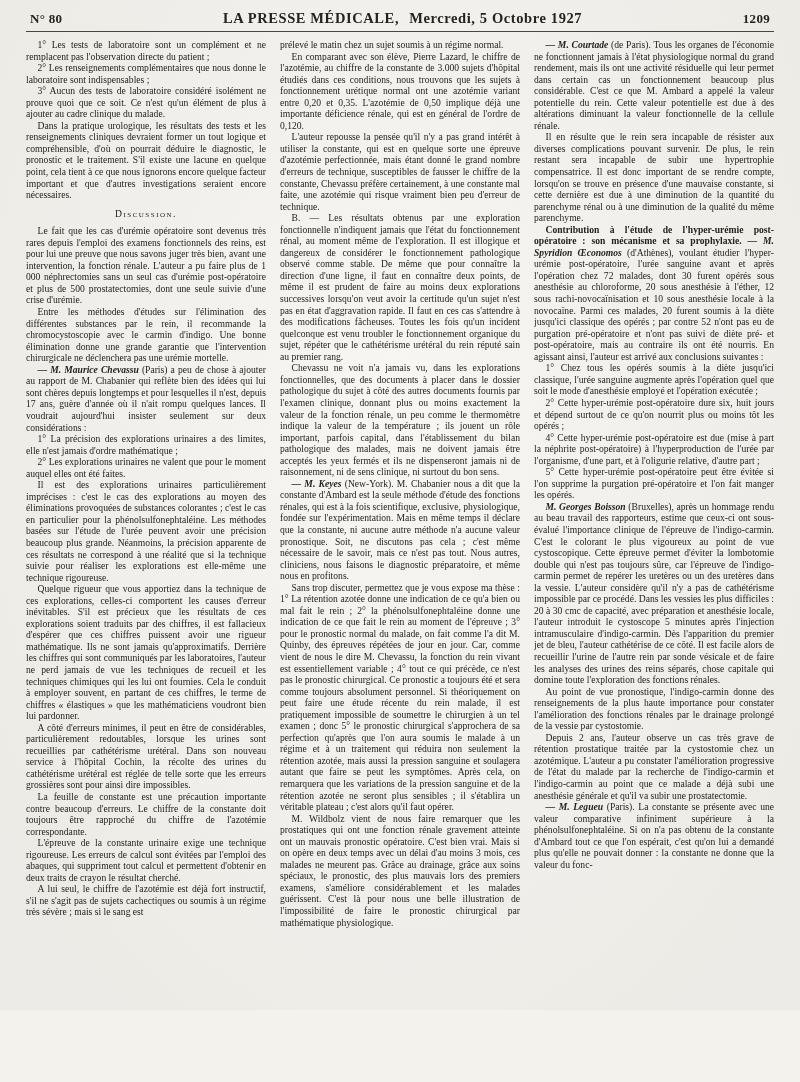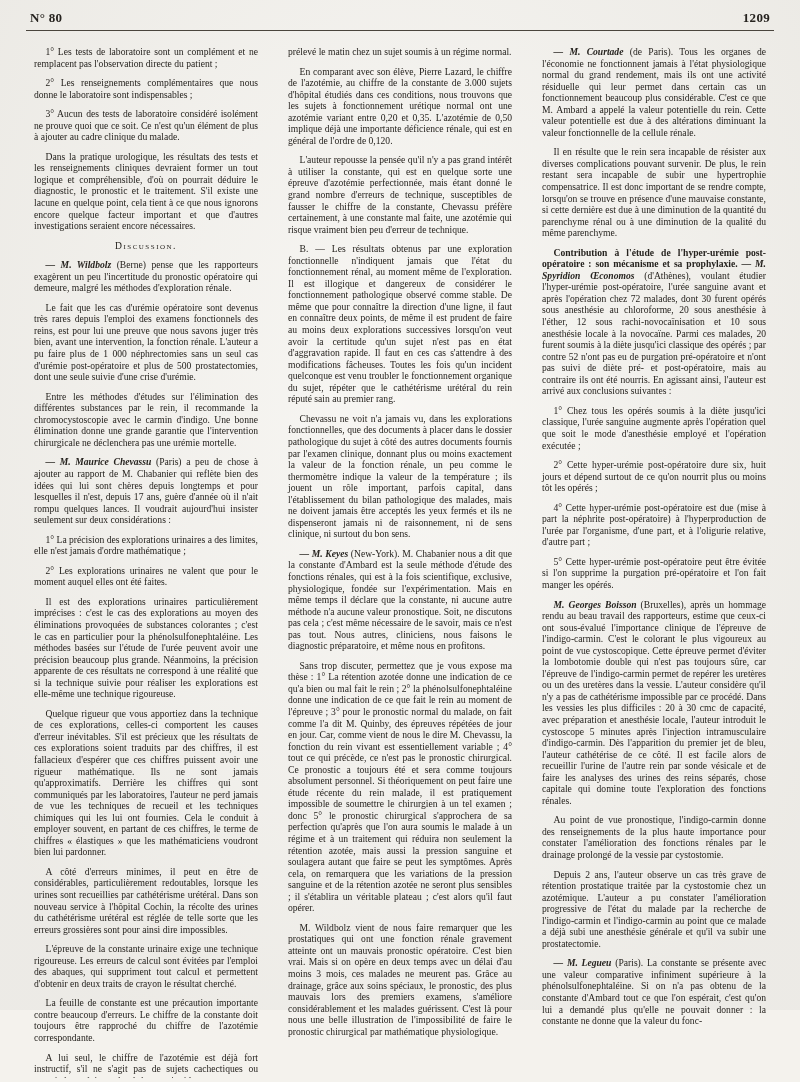--- a/index.html
+++ b/index.html
@@ -32,56 +32,58 @@
     display:flex;gap:14px;
     padding-top:7px;
   }
   .col{
     flex:1 1 0;min-width:0;
     font-size:9.6px;line-height:11.55px;
     text-align:justify;
     overflow:hidden;
     height:1040px;
   }
-  .col p{margin:8px;text-indent:1.2em;}
+  .col p{margin:0;text-indent:1.2em;}
   .col p.noindent{text-indent:0;}
   .col p.heading{
     text-indent:0;text-align:center;
     font-variant:small-caps;letter-spacing:1.5px;
     margin:7px 0 6px 0;
   }
   .col b{font-weight:bold;}
   .col i{font-style:italic;}
 </style>
 </head>
 <body>
 
 <div class="page">
   <div class="masthead">
     <span class="issue">N° 80</span>
+    <span class="jtitle">
+      <span>LA PRESSE MÉDICALE,</span><span class="sep"></span><span>Mercredi, 5 Octobre 1927</span>
+    </span>
     <span class="pageno">1209</span>
   </div>
   <div class="columns">
     <div class="col">
         <p>1° Les tests de laboratoire sont un complément et ne remplacent pas l'observation directe du patient ;</p>
         <p>2° Les renseignements complémentaires que nous donne le laboratoire sont indispensables ;</p>
         <p>3° Aucun des tests de laboratoire considéré isolément ne prouve quoi que ce soit. Ce n'est qu'un élément de plus à ajouter au cadre clinique du malade.</p>
         <p>Dans la pratique urologique, les résultats des tests et les renseignements cliniques devraient former un tout logique et compréhensible, d'où on pourrait déduire le diagnostic, le pronostic et le traitement. S'il existe une lacune en quelque point, cela tient à ce que nous ignorons encore quelque facteur important et que d'autres investigations seraient encore nécessaires.</p>
         <p class="heading">Discussion.</p>
-        <p><b><i>— M. Wildbolz</i></b> (Berne) pense que les rapporteurs exagèrent un peu l'incertitude du pronostic opératoire qui demeure, malgré les méthodes d'exploration rénale.</p>
         <p>Le fait que les cas d'urémie opératoire sont devenus très rares depuis l'emploi des examens fonctionnels des reins, est pour lui une preuve que nous savons juger très bien, avant une intervention, la fonction rénale. L'auteur a pu faire plus de 1 000 néphrectomies sans un seul cas d'urémie post-opératoire et plus de 500 prostatectomies, dont une seule suivie d'une crise d'urémie.</p>
         <p>Entre les méthodes d'études sur l'élimination des différentes substances par le rein, il recommande la chromocystoscopie avec le carmin d'indigo. Une bonne élimination donne une grande garantie que l'intervention chirurgicale ne déclenchera pas une urémie mortelle.</p>
         <p><b><i>— M. Maurice Chevassu</i></b> (Paris) a peu de chose à ajouter au rapport de M. Chabanier qui reflète bien des idées qui lui sont chères depuis longtemps et pour lesquelles il n'est, depuis 17 ans, guère d'année où il n'ait rompu quelques lances. Il voudrait aujourd'hui insister seulement sur deux considérations :</p>
         <p>1° La précision des explorations urinaires a des limites, elle n'est jamais d'ordre mathématique ;</p>
         <p>2° Les explorations urinaires ne valent que pour le moment auquel elles ont été faites.</p>
         <p>Il est des explorations urinaires particulièrement imprécises : c'est le cas des explorations au moyen des éliminations provoquées de substances colorantes ; c'est le cas en particulier pour la phénolsulfonephtaléine. Les méthodes basées sur l'étude de l'urée peuvent avoir une précision beaucoup plus grande. Néanmoins, la précision apparente de ces résultats ne correspond à une réalité que si la technique suivie pour réaliser les explorations est elle-même une technique rigoureuse.</p>
         <p>Quelque rigueur que vous apportiez dans la technique de ces explorations, celles-ci comportent les causes d'erreur inévitables. S'il est précieux que les résultats de ces explorations soient traduits par des chiffres, il est fallacieux d'espérer que ces chiffres puissent avoir une rigueur mathématique. Ils ne sont jamais qu'approximatifs. Derrière les chiffres qui sont communiqués par les laboratoires, l'auteur ne perd jamais de vue les techniques de recueil et les techniques chimiques qui les lui ont fournies. Cela le conduit à employer souvent, en partant de ces chiffres, le terme de chiffres « élastiques » que les mathématiciens voudront bien lui pardonner.</p>
         <p>A côté d'erreurs minimes, il peut en être de considérables, particulièrement redoutables, lorsque les urines sont recueillies par cathétérisme urétéral. Dans son nouveau service à l'hôpital Cochin, la récolte des urines du cathétérisme urétéral est réglée de telle sorte que les erreurs grossières sont pour ainsi dire impossibles.</p>
+        <p>La feuille de constante est une précaution importante contre beaucoup d'erreurs. Le chiffre de la constante doit toujours être rapproché du chiffre de l'azotémie correspondante.</p>
         <p>L'épreuve de la constante urinaire exige une technique rigoureuse. Les erreurs de calcul sont évitées par l'emploi des abaques, qui suppriment tout calcul et permettent d'obtenir en deux traits de crayon le résultat cherché.</p>
-        <p>La feuille de constante est une précaution importante contre beaucoup d'erreurs. Le chiffre de la constante doit toujours être rapproché du chiffre de l'azotémie correspondante.</p>
         <p>A lui seul, le chiffre de l'azotémie est déjà fort instructif, s'il ne s'agit pas de sujets cachectiques ou soumis à un régime très sévère ; mais si le sang est</p>
       </div>
     <div class="col">
         <p class="noindent">prélevé le matin chez un sujet soumis à un régime normal.</p>
         <p>En comparant avec son élève, Pierre Lazard, le chiffre de l'azotémie, au chiffre de la constante de 3.000 sujets d'hôpital étudiés dans ces conditions, nous trouvons que les sujets à fonctionnement urétique normal ont une azotémie variant entre 0,20 et 0,35. L'azotémie de 0,50 implique déjà une importante déficience rénale, qui est en général de l'ordre de 0,120.</p>
         <p>L'auteur repousse la pensée qu'il n'y a pas grand intérêt à utiliser la constante, qui est en quelque sorte une épreuve d'azotémie perfectionnée, mais étant donné le grand nombre d'erreurs de technique, susceptibles de fausser le chiffre de la constante, Chevassu préfère certainement, à une constante mal faite, une azotémie qui risque vraiment bien peu d'erreur de technique.</p>
         <p>B. — Les résultats obtenus par une exploration fonctionnelle n'indiquent jamais que l'état du fonctionnement rénal, au moment même de l'exploration. Il est illogique et dangereux de considérer le fonctionnement pathologique observé comme stable. De même que pour connaître la direction d'une ligne, il faut en connaître deux points, de même il est prudent de faire au moins deux explorations successives lorsqu'on veut avoir la certitude qu'un sujet n'est pas en état d'aggravation rapide. Il faut en ces cas s'attendre à des modifications fâcheuses. Toutes les fois qu'un incident quelconque est venu troubler le fonctionnement organique du sujet, répéter que le cathétérisme urétéral du rein réputé sain au premier rang.</p>
         <p>Chevassu ne voit n'a jamais vu, dans les explorations fonctionnelles, que des documents à placer dans le dossier pathologique du sujet à côté des autres documents fournis par l'examen clinique, donnant plus ou moins exactement la valeur de la fonction rénale, un peu comme le thermomètre indique la valeur de la température ; ils jouent un rôle important, parfois capital, dans l'établissement du bilan pathologique des malades, mais ne doivent jamais être acceptés les yeux fermés et ils ne dispenseront jamais ni de raisonnement, ni de sens clinique, ni surtout du bon sens.</p>
         <p><b><i>— M. Keyes</i></b> (New-York). M. Chabanier nous a dit que la constante d'Ambard est la seule méthode d'étude des fonctions rénales, qui est à la fois scientifique, exclusive, physiologique, fondée sur l'expérimentation. Mais en même temps il déclare que la constante, ni aucune autre méthode n'a aucune valeur pronostique. Soit, ne discutons pas cela ; c'est même nécessaire de le savoir, mais ce n'est pas tout. Nous autres, cliniciens, nous faisons le diagnostic préparatoire, et même nous en profitons.</p>
         <p>Sans trop discuter, permettez que je vous expose ma thèse : 1° La rétention azotée donne une indication de ce qu'a bien ou mal fait le rein ; 2° la phénolsulfonephtaléine donne une indication de ce que fait le rein au moment de l'épreuve ; 3° pour le pronostic normal du malade, on fait comme l'a dit M. Quinby, des épreuves répétées de jour en jour. Car, comme vient de nous le dire M. Chevassu, la fonction du rein vivant est essentiellement variable ; 4° tout ce qui précède, ce n'est pas le pronostic chirurgical. Ce pronostic a toujours été et sera comme toujours absolument personnel. Si théoriquement on peut faire une étude récente du rein malade, il est pratiquement impossible de soumettre le chirurgien à un tel examen ; donc 5° le pronostic chirurgical s'approchera de sa perfection qu'après que l'on aura soumis le malade à un régime et à un traitement qui réduira non seulement la rétention azotée, mais aussi la pression sanguine et soulagera autant que faire se peut les symptômes. Après cela, on remarquera que les variations de la pression sanguine et de la rétention azotée ne seront plus sensibles ; il s'établira un véritable plateau ; c'est alors qu'il faut opérer.</p>

